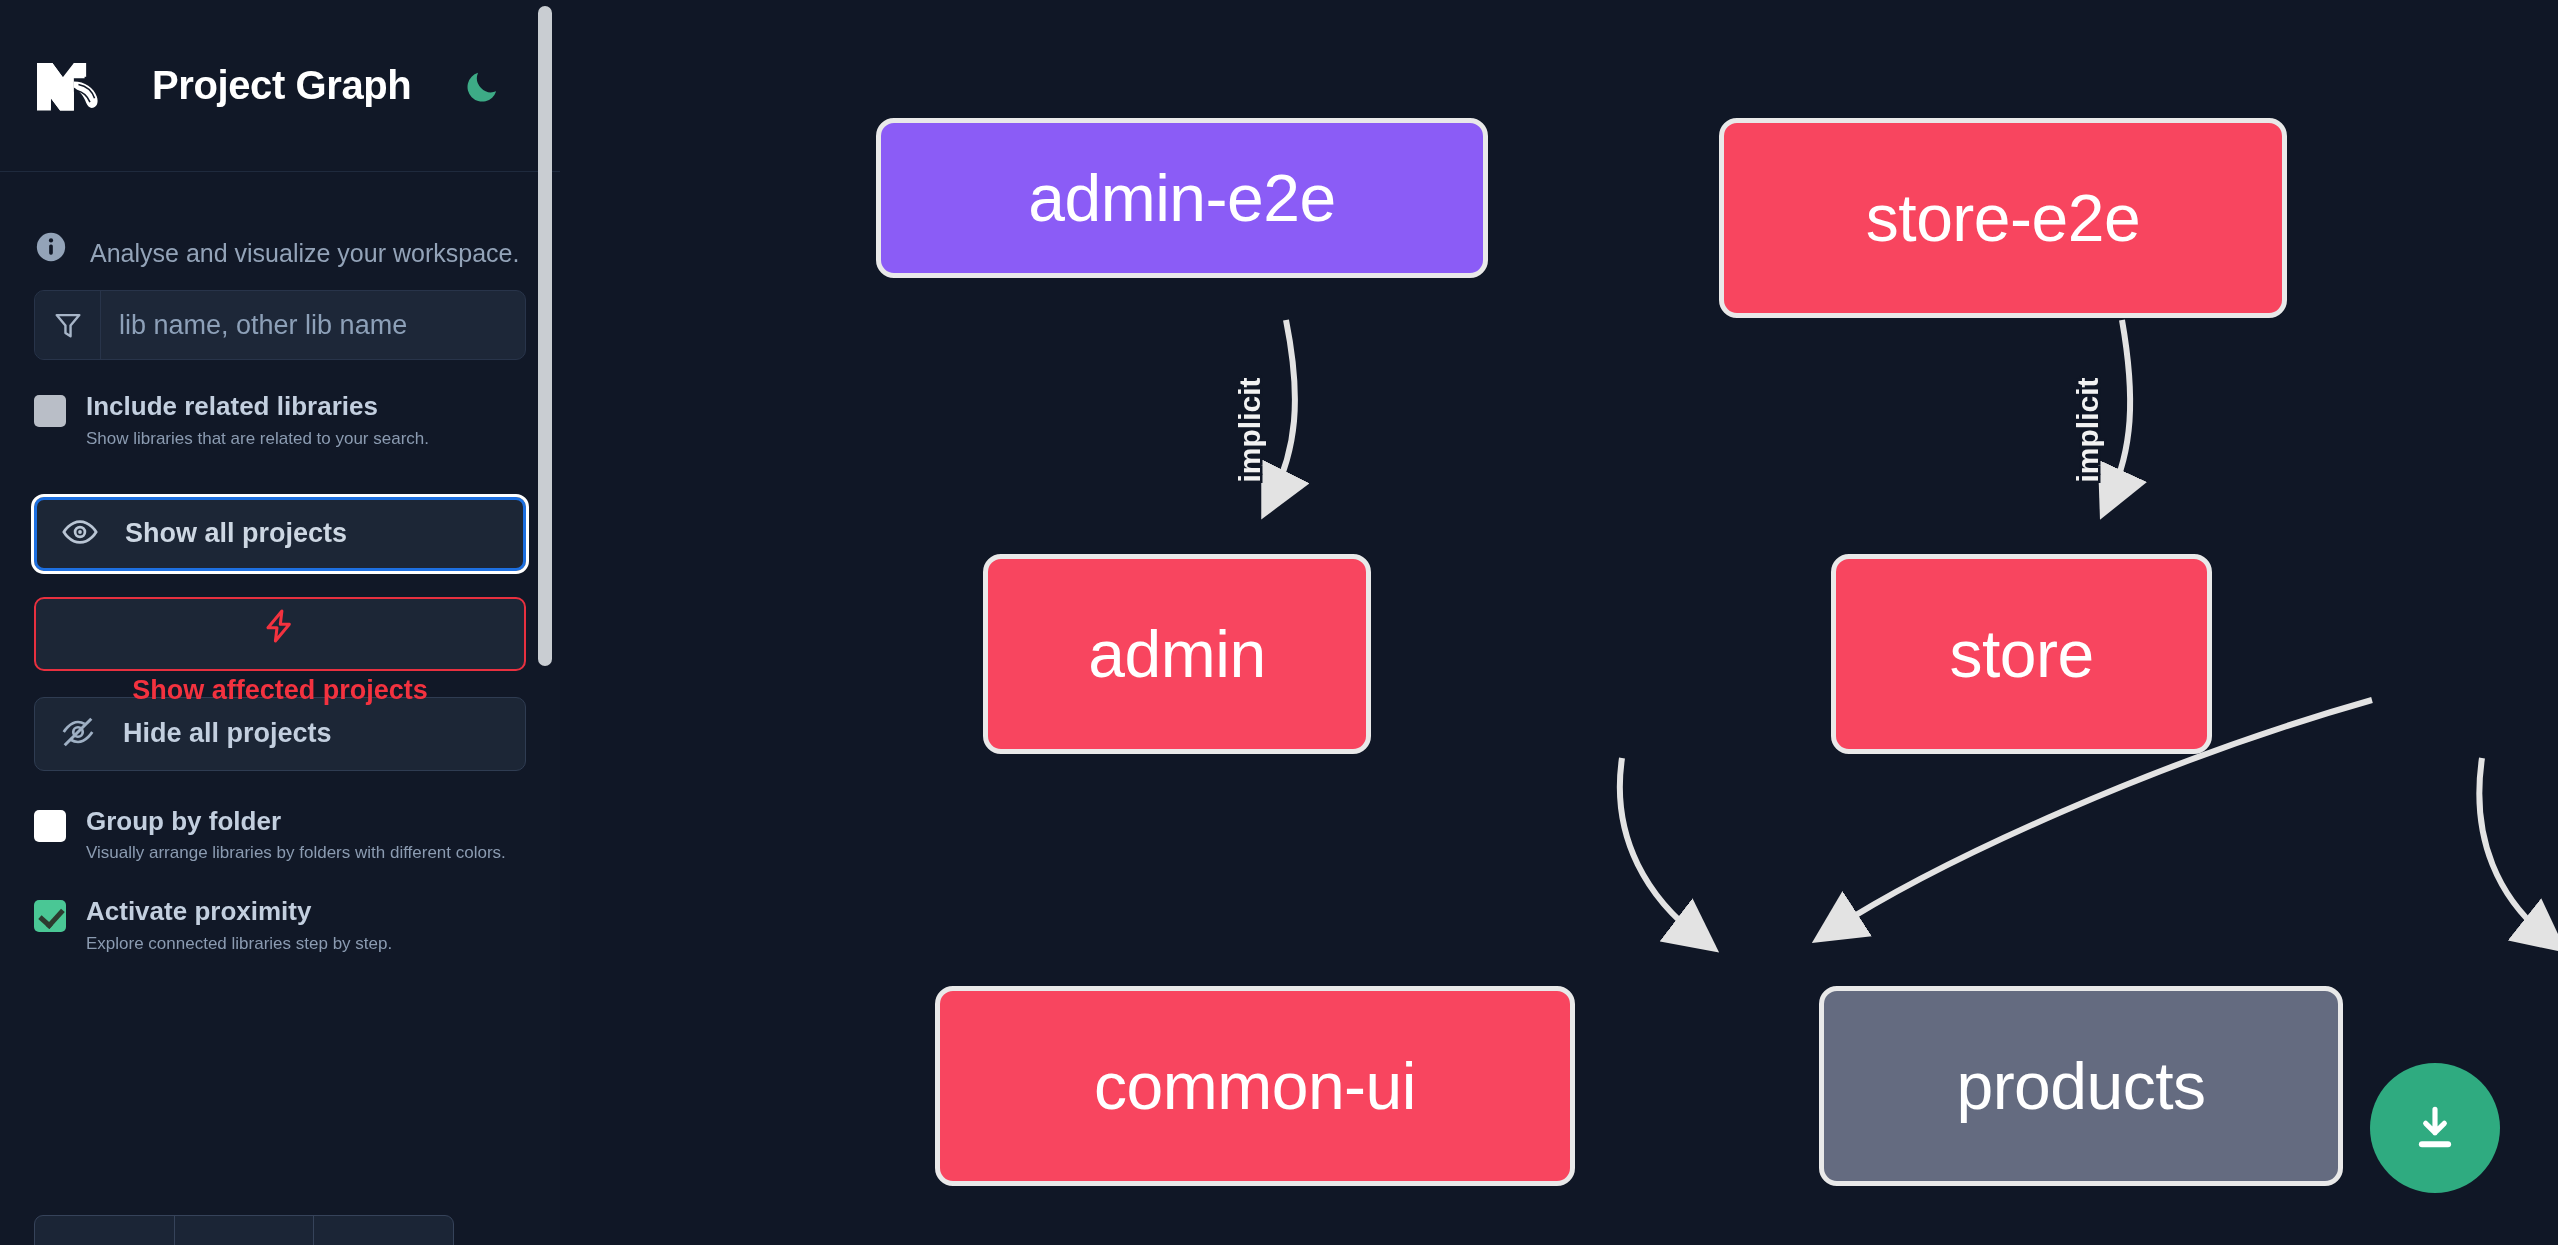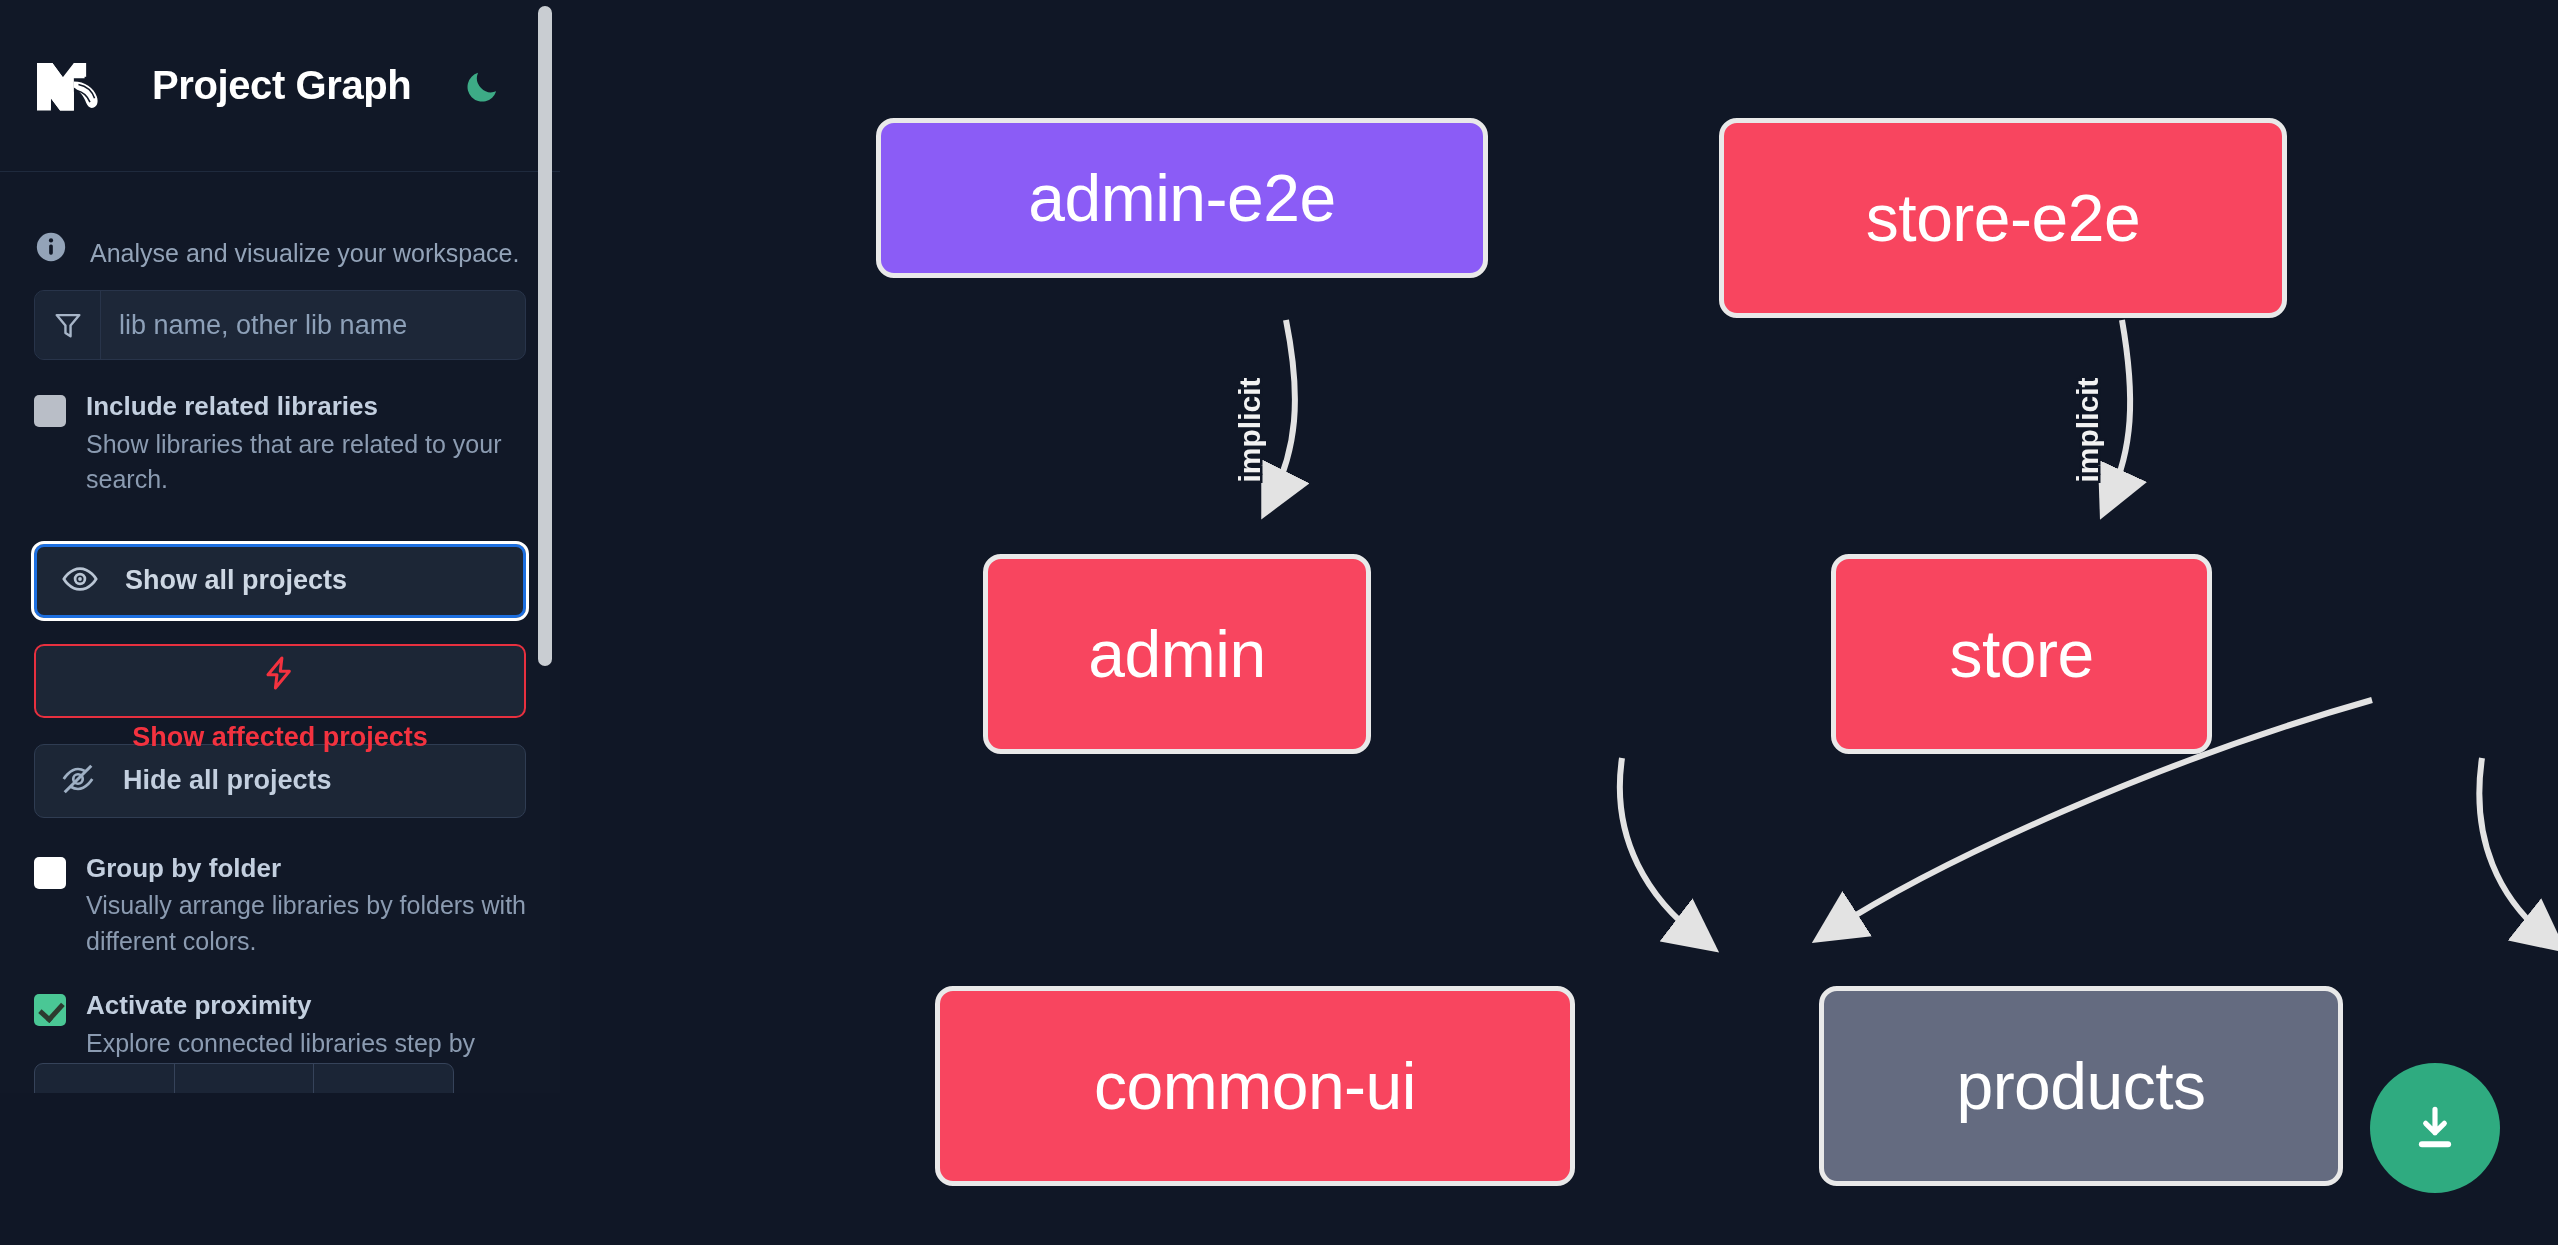--- a/index.html
+++ b/index.html
@@ -17,21 +17,21 @@
     width: 2558px;
     height: 1245px;
     display: flex;
     background: #101726;
   }
 
   
   .sidebar {
     position: relative;
     width: 560px;
-    height: 1093px;
+    height: 1245px;
     background: #111827;
     flex: 0 0 560px;
     overflow: hidden;
   }
 
   .sidebar-inner {
     position: absolute;
     inset: 0;
     padding: 0;
   }
@@ -133,21 +133,21 @@
     transform: rotate(42deg);
   }
   .chk-texts { flex: 1; }
   .chk-title {
     font-size: 26px;
     font-weight: 700;
     color: #c3cfdf;
     line-height: 1.25;
   }
   .chk-desc {
-    font-size: 25px;
+    font-size: 17px;
     color: #8b9bb1;
     line-height: 1.42;
     margin-top: 4px;
     max-width: 450px;
   }
 
   
   .btn-stack { padding: 0 34px; margin-top: 46px; }
   .act-btn {
     height: 74px;

